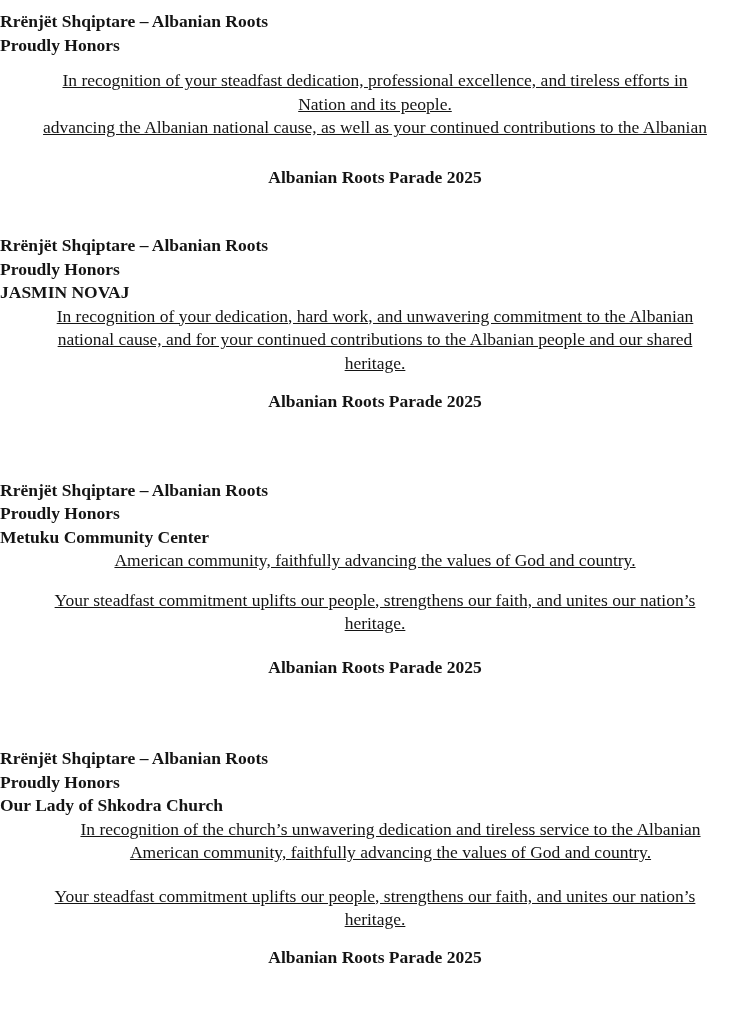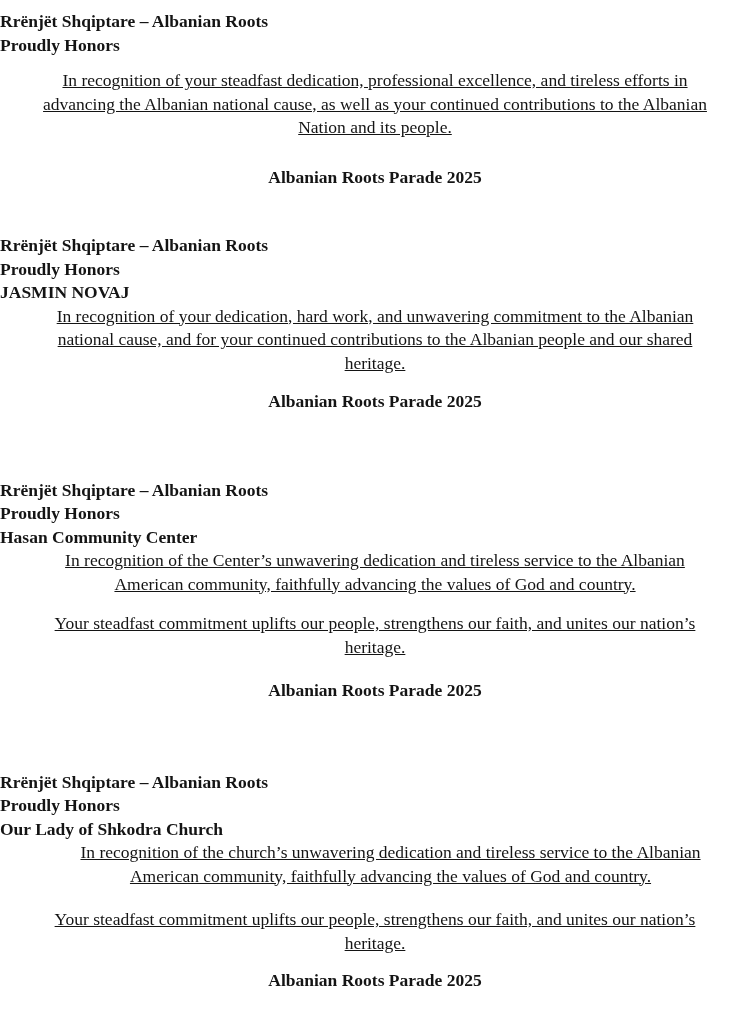--- a/index.html
+++ b/index.html
@@ -61,22 +61,22 @@
 
 <div class="page">
 
   <section class="cert s1">
     <div class="heading">
       <div class="heading-line">Rrënjët Shqiptare – Albanian Roots</div>
       <div class="heading-line">Proudly Honors</div>
     </div>
     <div class="para para-1">
       <div class="body-line">In recognition of your steadfast dedication, professional excellence, and tireless efforts in</div>
+      <div class="body-line">Nation and its people.</div>
       <div class="body-line">advancing the Albanian national cause, as well as your continued contributions to the Albanian</div>
-      <div class="body-line">Nation and its people.</div>
     </div>
     <div class="footer-line">Albanian Roots Parade 2025</div>
   </section>
 
   <section class="cert s2">
     <div class="heading">
       <div class="heading-line">Rrënjët Shqiptare – Albanian Roots</div>
       <div class="heading-line">Proudly Honors</div>
       <div class="heading-line">JASMIN NOVAJ</div>
     </div>
@@ -85,24 +85,23 @@
       <div class="body-line">national cause, and for your continued contributions to the Albanian people and our shared</div>
       <div class="body-line">heritage.</div>
     </div>
     <div class="footer-line">Albanian Roots Parade 2025</div>
   </section>
 
   <section class="cert s3">
     <div class="heading">
       <div class="heading-line">Rrënjët Shqiptare – Albanian Roots</div>
       <div class="heading-line">Proudly Honors</div>
-      <div class="heading-line">Hasan Community Center</div>
+      <div class="heading-line">Metuku Community Center</div>
     </div>
     <div class="para para-1">
-      <div class="body-line">In recognition of the Center’s unwavering dedication and tireless service to the Albanian</div>
       <div class="body-line">American community, faithfully advancing the values of God and country.</div>
     </div>
     <div class="para para-2">
       <div class="body-line">Your steadfast commitment uplifts our people, strengthens our faith, and unites our nation’s</div>
       <div class="body-line">heritage.</div>
     </div>
     <div class="footer-line">Albanian Roots Parade 2025</div>
   </section>
 
   <section class="cert s4">

